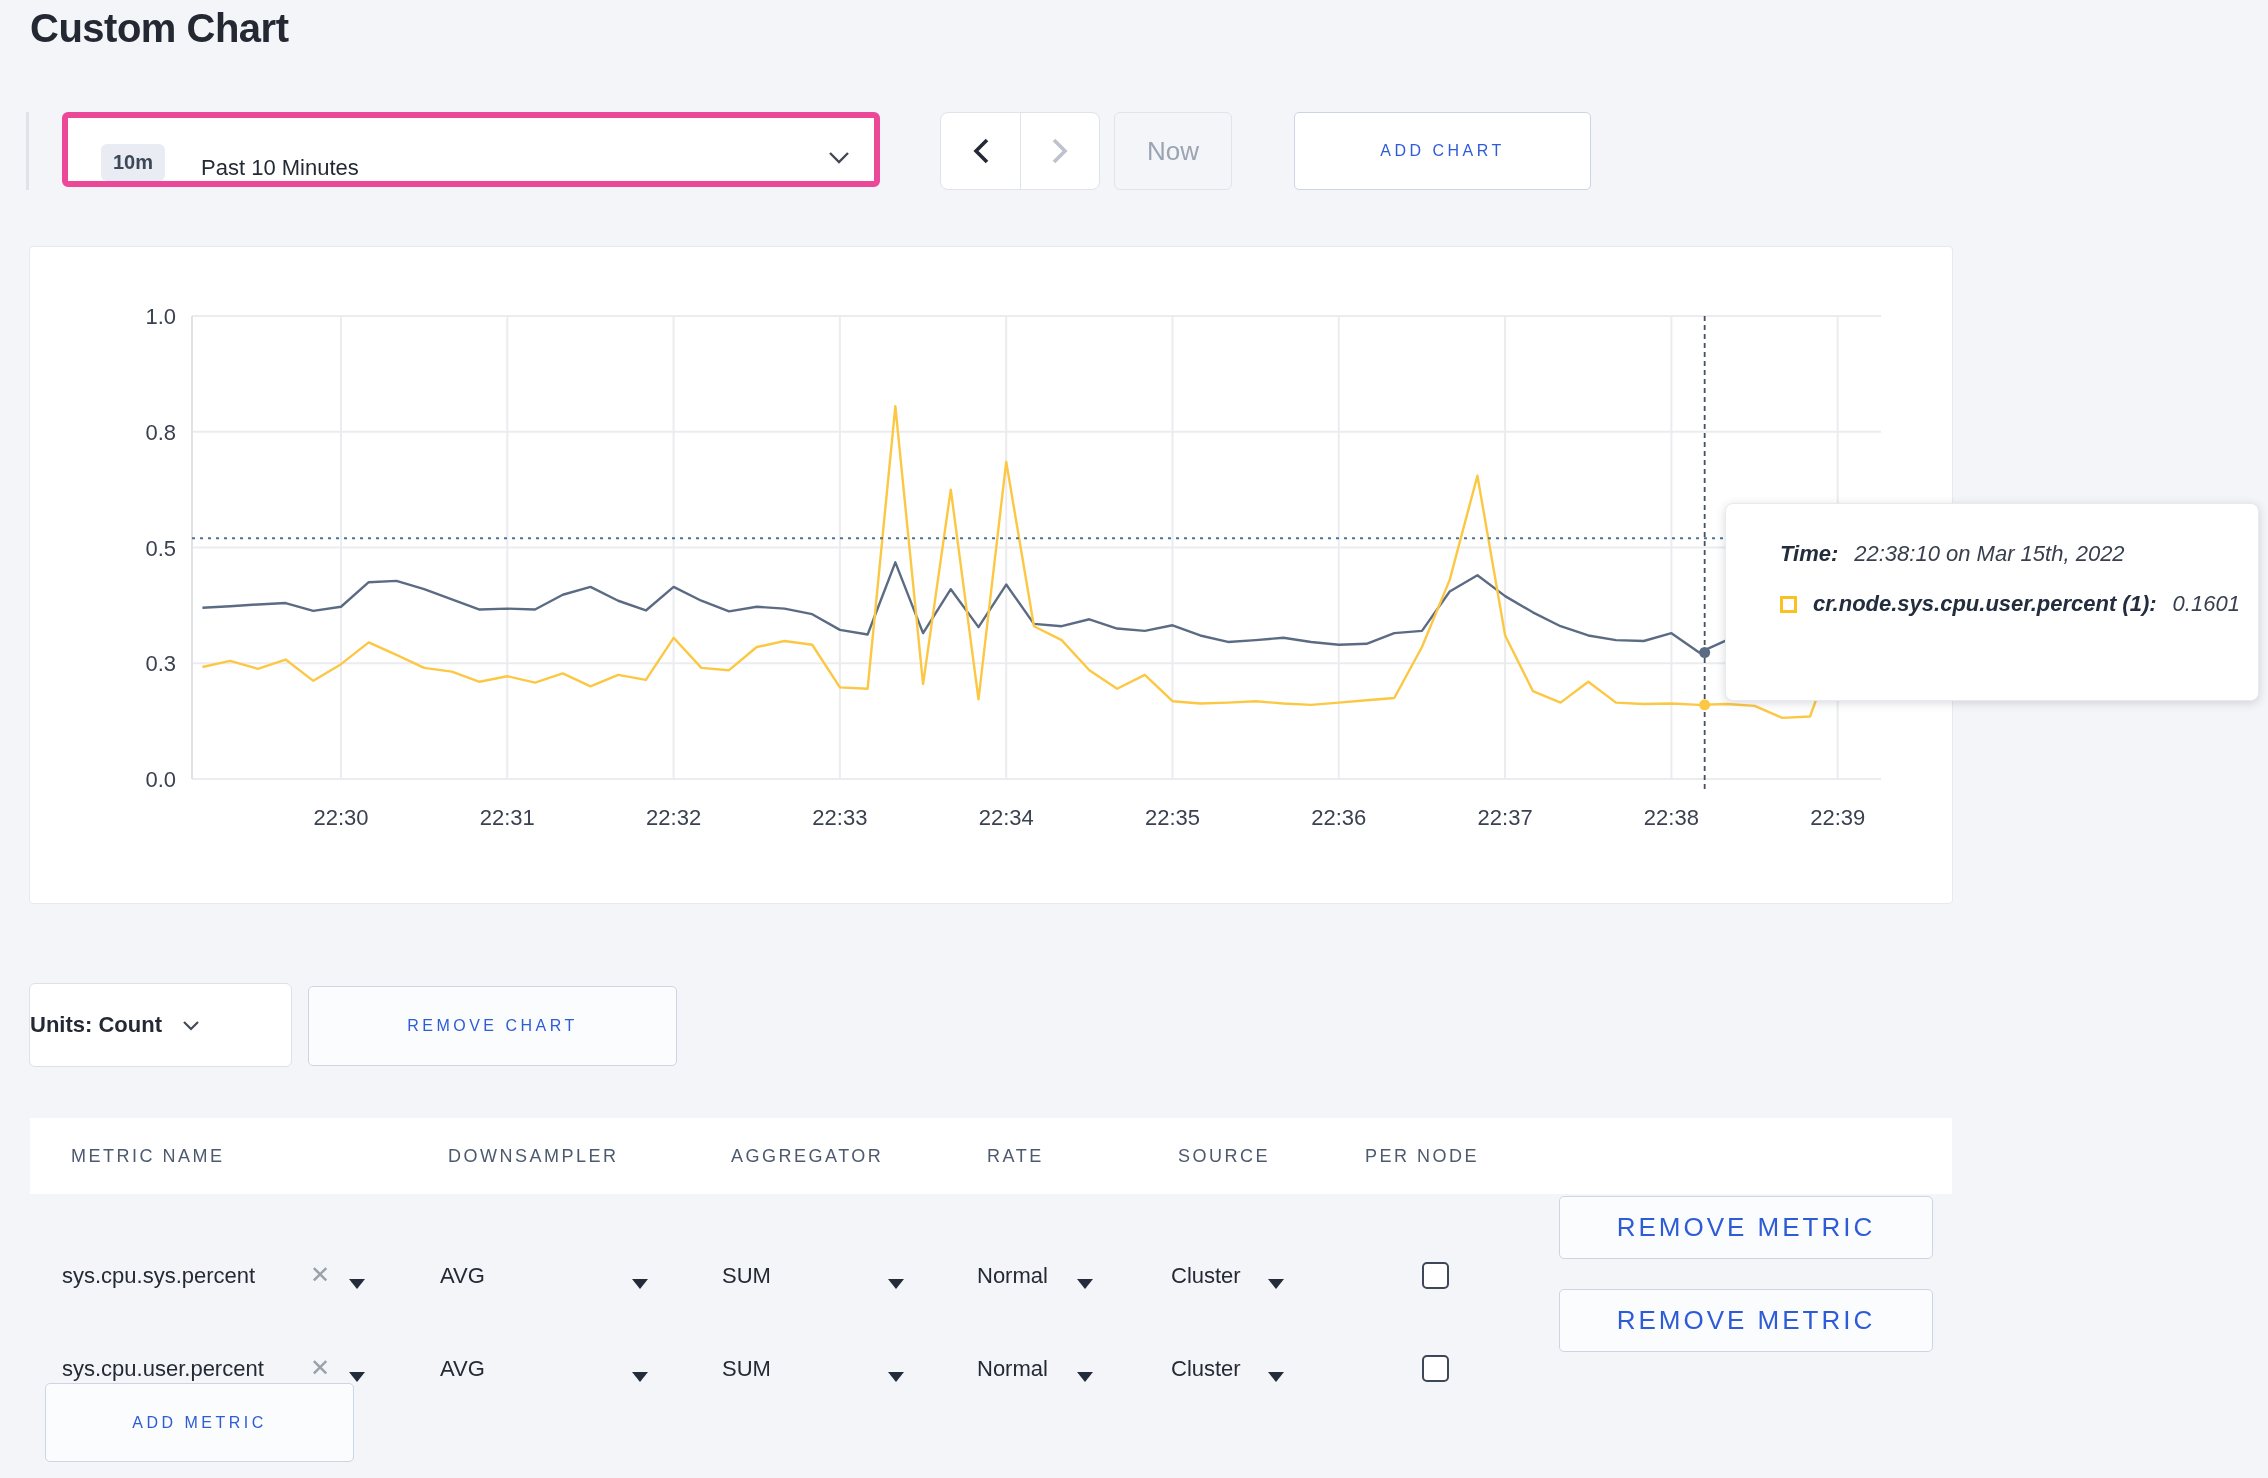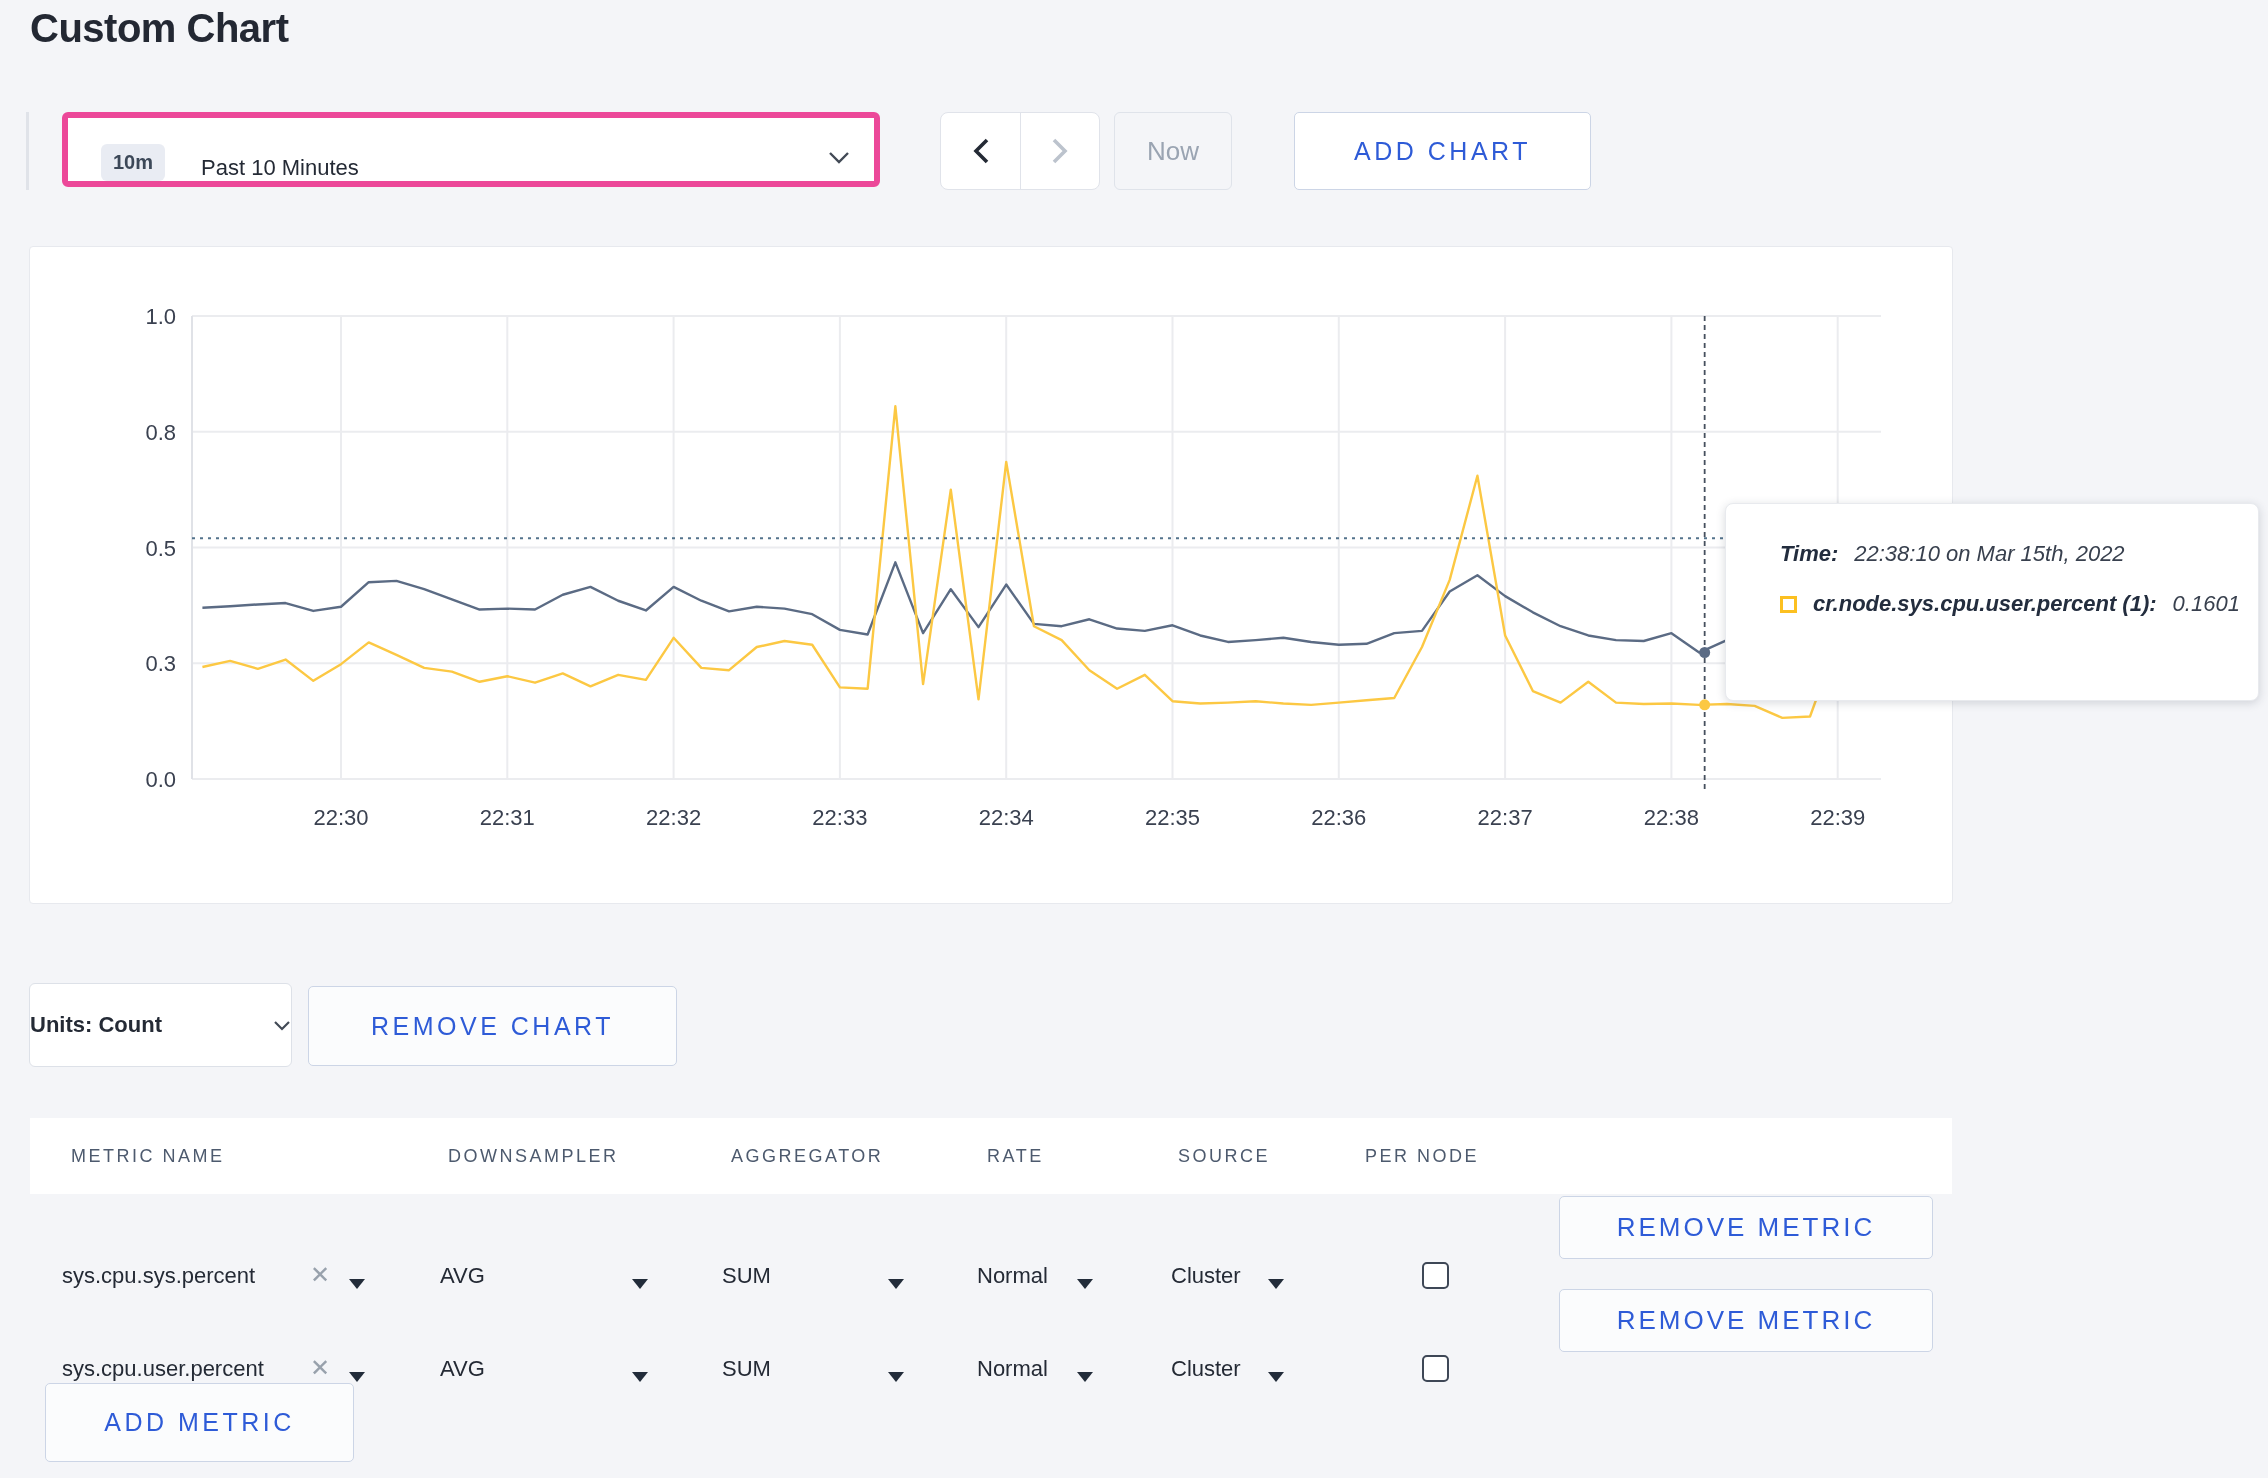--- a/index.html
+++ b/index.html
@@ -9,28 +9,28 @@
   .page-title { left:30px; top:6px; font-size:40px; font-weight:600; color:#232833; letter-spacing:-0.5px; }
   .tb-divider { left:26px; top:112px; width:3px; height:78px; background:#e0e3e9; }
   .time-box { left:62px; top:112px; width:818px; height:75px; background:#fff; border:6px solid #ec4899; border-radius:6px; display:flex; align-items:flex-end; }
   .time-badge { margin-left:33px; background:#e9ecf3; border-radius:6px; padding:7px 12px; font-size:20px; font-weight:bold; color:#3c4858; }
   .time-label { margin-left:36px; font-size:22px; color:#242a35; }
   .time-chevron { position:absolute; right:24px; top:33px; }
   .nav-group { left:940px; top:112px; width:160px; height:78px; background:#fff; border:1px solid #e0e3ea; border-radius:8px; display:flex; }
   .nav-half { width:50%; height:100%; display:flex; align-items:center; justify-content:center; }
   .nav-half + .nav-half { border-left:1px solid #e0e3ea; }
   .now-btn { left:1114px; top:112px; width:118px; height:78px; border:1px solid #dfe3ea; border-radius:6px; display:flex; align-items:center; justify-content:center; font-size:26px; color:#9aa4b2; }
-  .blue-btn { background:#fbfcfd; border:1px solid #ccd5e6; border-radius:5px; display:flex; align-items:center; justify-content:center; font-size:25px; font-weight:500; letter-spacing:3.5px; color:#2e5bd7; }
+  .blue-btn { background:#fbfcfd; border:1px solid #ccd5e6; border-radius:5px; display:flex; align-items:center; justify-content:center; font-size:16px; font-weight:500; letter-spacing:3.5px; color:#2e5bd7; }
   .add-chart-btn { left:1294px; top:112px; width:297px; height:78px; background:#fff; }
   .chart-card { left:29px; top:246px; width:1924px; height:658px; background:#fff; border:1px solid #e7e9ee; border-radius:4px; }
   .tooltip { left:1725px; top:503px; width:534px; height:198px; background:#fff; border:1px solid #e8eaee; border-radius:8px; box-shadow:0 2px 10px rgba(40,50,70,.18); z-index:5; padding:25px 0 0 54px; }
   .tt-row { display:flex; align-items:center; height:50px; font-size:22px; color:#38404e;font-style:italic; }
   .tt-label { font-weight:bold; color:#232d3e; margin-right:16px; }
   .tt-square { width:17px; height:17px; background:#fff; margin-right:16px; flex:0 0 auto; }
-  .units-btn { left:29px; top:983px; width:263px; height:84px; background:#fff; border:1px solid #dde1e8; border-radius:6px; display:flex; align-items:center; justify-content:space-between; }
+  .units-btn { left:29px; top:983px; width:263px; height:84px; background:#fff; border:1px solid #dde1e8; border-radius:6px; display:flex; align-items:center; justify-content:flex-start; }
   .units-label { font-size:22px; font-weight:bold; color:#242a35; }
   .remove-chart-btn { left:308px; top:986px; width:369px; height:80px; }
   .th-band { left:30px; top:1118px; width:1922px; height:76px; background:#fff; }
   .th { position:absolute; top:0; height:76px; line-height:76px; font-size:18px; letter-spacing:2.5px; color:#4d5a6e; font-weight:500; }
   .row-text { font-size:22px; color:#242a35; }
   .clear-x { font-size:24px; color:#98a1ac; }
   .caret { width:0; height:0; border-left:8px solid transparent; border-right:8px solid transparent; border-top:10px solid #222c3a; }
   .checkbox { width:27px; height:27px; border:2px solid #3e4756; border-radius:5px; background:#fff; }
   .remove-metric-btn { left:1559px; width:374px; height:63px; font-size:26px; letter-spacing:3px; }
   .add-metric-btn { left:45px; top:1383px; width:309px; height:79px; }

